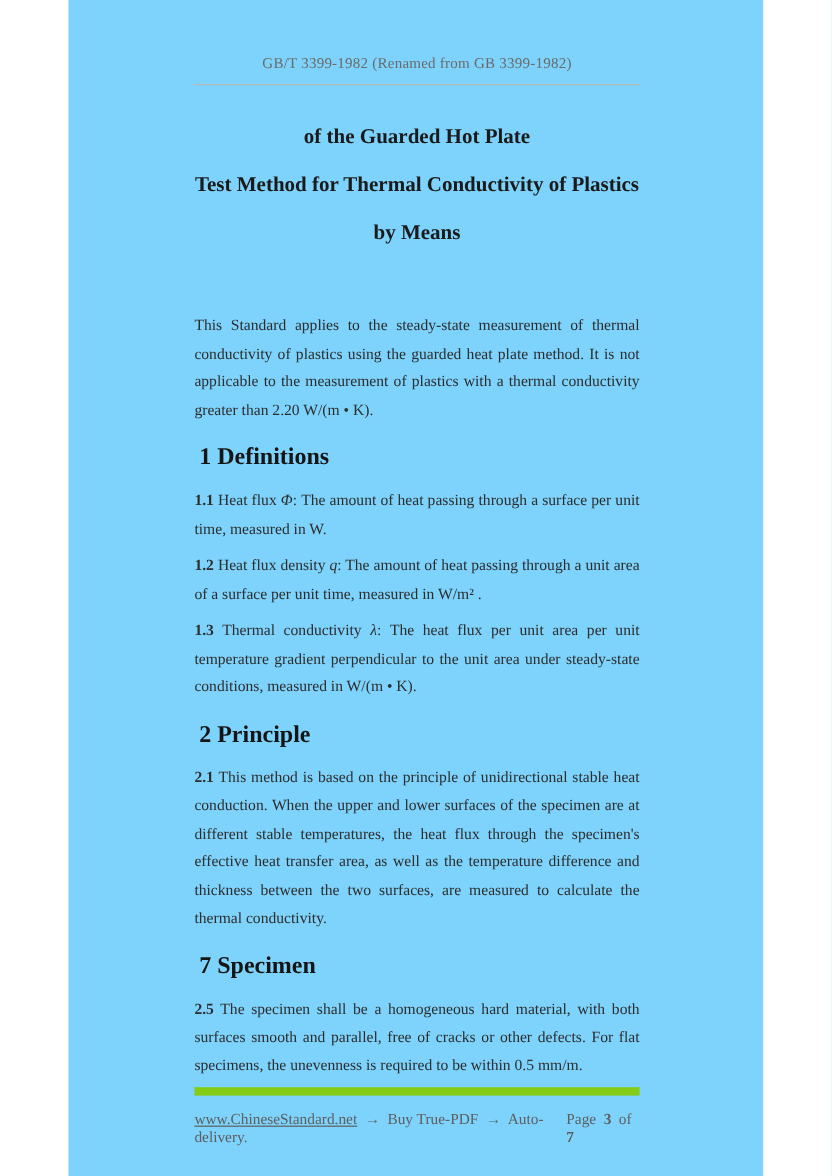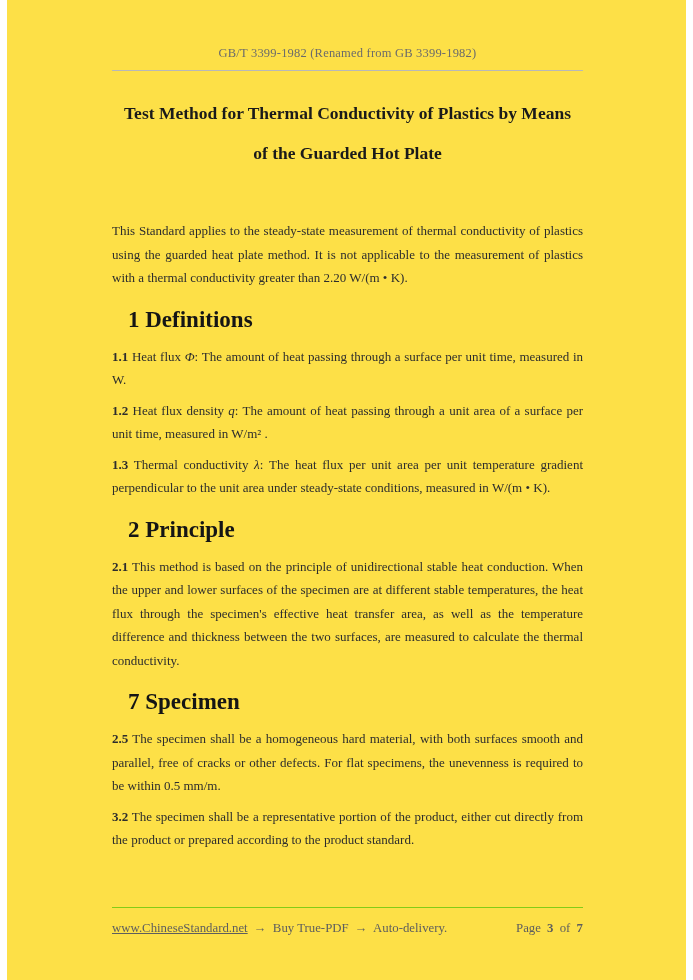--- a/index.html
+++ b/index.html
@@ -1,21 +1,21 @@
 <!DOCTYPE html>
 <html><head>
 <meta charset="utf-8">
 <style>
   * { margin: 0; padding: 0; box-sizing: border-box; }
   html, body { background: #ffffff; }
   .page {
-    width: 679px;
+    width: 579px;
     height: 980px;
     margin: 0 auto;
-    background: #fde047;
+    background: #7dd3fc;
     font-family: "Liberation Serif", "DejaVu Serif", serif;
     color: #2d2d2d;
     display: flex;
     flex-direction: column;
     padding: 46px 103px 44px 105px;
   }
   .header-text {
     text-align: center;
     font-size: 12.5px;
     color: #6b6b6b;
@@ -36,30 +36,30 @@
   }
   .title-line { display: block; }
   .para {
     font-size: 13px;
     line-height: 23.5px;
     text-align: justify;
     margin-bottom: 7px;
     color: #2d2d2d;
   }
   .section-heading {
-    font-size: 23px;
+    font-size: 20px;
     font-weight: bold;
     color: #151515;
-    margin: 10px 0 12px 16px;
+    margin: 10px 0 12px 4px;
   }
   .clause-num { font-weight: bold; margin-top: 30px; }
   .it { font-style: italic; }
   .footer {
     margin-top: auto;
-    border-top: 1px solid #84cc16;
+    border-top: 7px solid #84cc16;
     padding-top: 13px;
     display: flex;
     justify-content: space-between;
     align-items: baseline;
     font-size: 12.8px;
     color: #5e5e5e;
   }
   .footer-link {
     color: #5e5e5e;
     text-decoration: underline;
@@ -73,22 +73,22 @@
 <body>
 
 <div class="page">
 
   <div>
     <div class="header-text">GB/T 3399-1982 (Renamed from GB 3399-1982)</div>
     <div class="header-rule"></div>
   </div>
 
   <h1 class="doc-title">
+    <span class="title-line">of the Guarded Hot Plate</span>
     <span class="title-line">Test Method for Thermal Conductivity of Plastics by Means</span>
-    <span class="title-line">of the Guarded Hot Plate</span>
   </h1>
 
   <p class="para">This Standard applies to the steady-state measurement of thermal conductivity of plastics using the guarded heat plate method. It is not applicable to the measurement of plastics with a thermal conductivity greater than 2.20 W/(m • K).</p>
 
   <h2 class="section-heading">1 Definitions</h2>
 
   <p class="para">
     <span class="clause-num">1.1</span>
     <span><span>Heat flux </span><span class="it">Φ</span><span>: The amount of heat passing through a surface per unit time, measured in W.</span></span>
   </p>
@@ -111,24 +111,20 @@
   </p>
 
   <h2 class="section-heading">7 Specimen</h2>
 
   <p class="para">
     <span class="clause-num">2.5</span>
     <span><span>The specimen shall be a homogeneous hard material, with both surfaces smooth and parallel, free of cracks or other defects. For flat specimens, the unevenness is required to be within 0.5 mm/m.</span></span>
   </p>
 
 
-  <p class="para">
-    <span class="clause-num">3.2</span>
-    <span><span>The specimen shall be a representative portion of the product, either cut directly from the product or prepared according to the product standard.</span></span>
-  </p>
 
 
   <div class="footer">
     <div class="footer-left">
       <a class="footer-link">www.ChineseStandard.net</a>
       <span class="footer-arrow">→</span>
       <span>Buy True-PDF</span>
       <span class="footer-arrow">→</span>
       <span>Auto-delivery.</span>
     </div>

